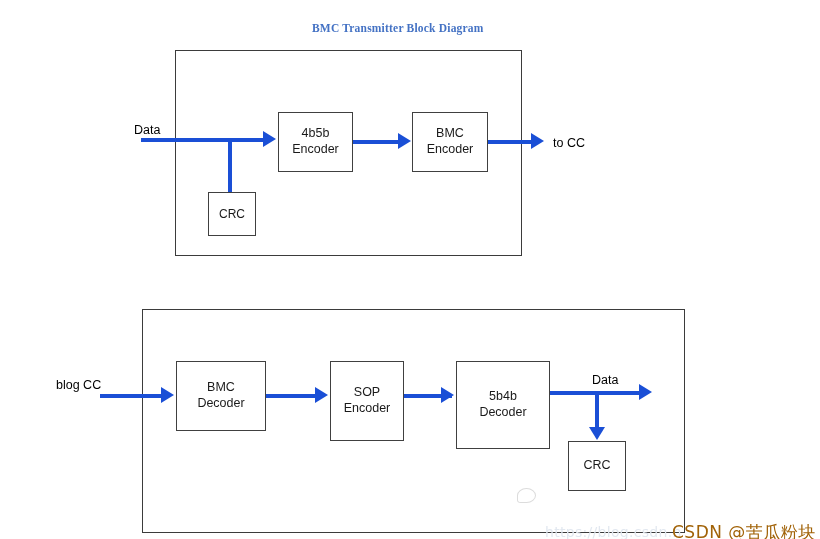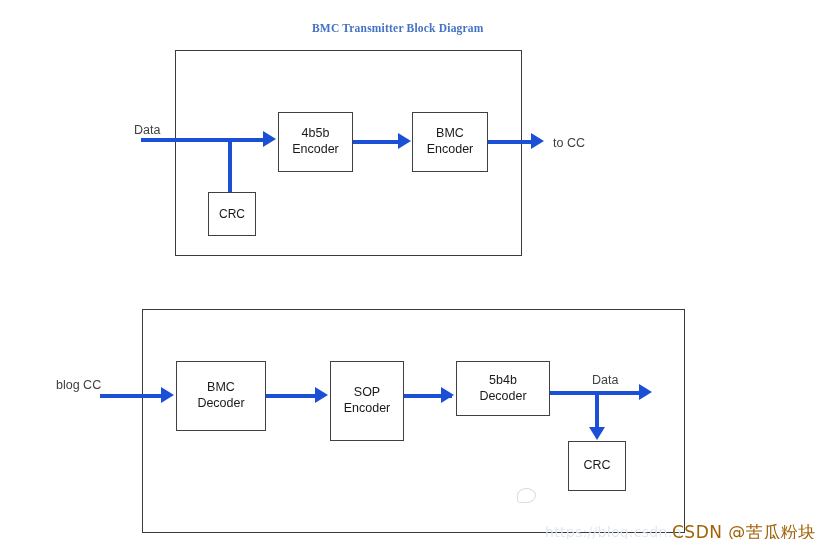--- a/index.html
+++ b/index.html
@@ -50,27 +50,27 @@
   .block span{display:block;}
 
   
   #blk-4b5b{left:266px;top:100px;width:75px;height:60px;}
   #blk-bmcenc{left:400px;top:100px;width:76px;height:60px;}
   #blk-crc-tx{left:196px;top:180px;width:48px;height:44px;font-size:12px;}
 
   
   #blk-bmcdec{left:164px;top:349px;width:90px;height:70px;}
   #blk-sop{left:318px;top:349px;width:74px;height:80px;}
-  #blk-5b4b{left:444px;top:349px;width:94px;height:55px;}
+  #blk-5b4b{left:444px;top:349px;width:94px;height:88px;}
   #blk-crc-rx{left:556px;top:429px;width:58px;height:50px;font-size:12.5px;}
 
   .label{
     position:absolute;
     font-size:12.5px;
-    color:#404040;
+    color:#000000;
     white-space:nowrap;
   }
   #lbl-data-tx{left:122px;top:111px;}
   #lbl-tocc{left:541px;top:124px;}
   #lbl-fromcc{left:44px;top:366px;}
   #lbl-data-rx{left:580px;top:361px;}
 
   
   .wire{position:absolute;background:#1a4fd6;}
   .wire-h{height:4px;}

